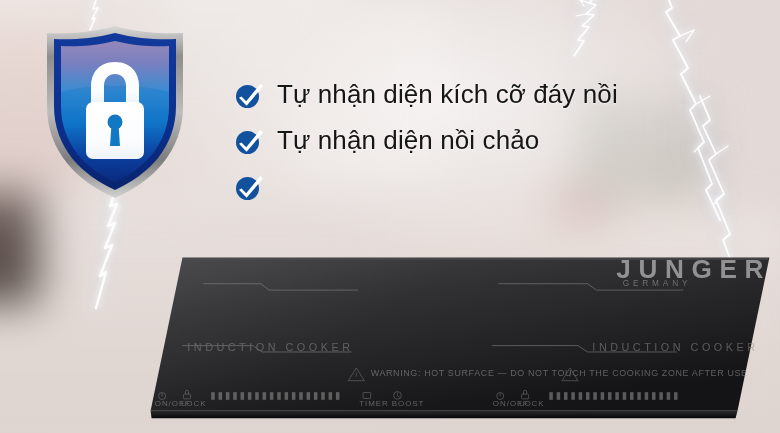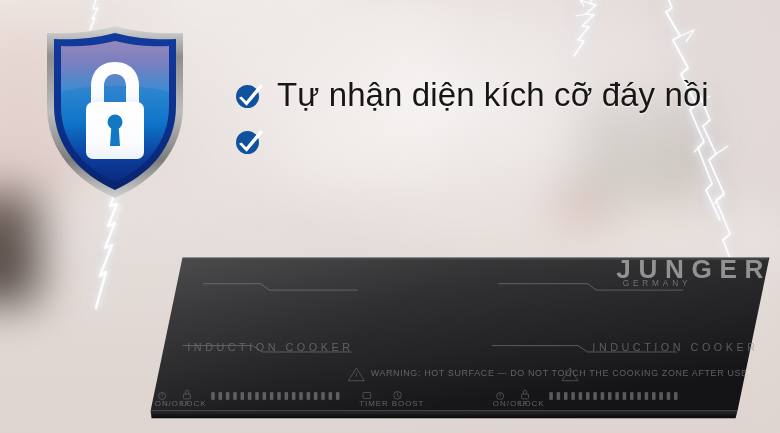--- a/index.html
+++ b/index.html
@@ -98,21 +98,21 @@
     margin-bottom:0px;
   }
   .check-icon{
     flex:0 0 auto;
     width:30px; height:30px;
     margin-right:13px;
     position:relative;
   }
   .check-icon svg{ display:block; overflow:visible; }
   .feature-text{
-    font-size:33px;
+    font-size:26px;
     line-height:1.15;
     color:#161616;
     letter-spacing:.1px;
     white-space:nowrap;
     text-shadow:0 1px 2px rgba(255,255,255,.75);
   }
 
   
   #cooktop{
     position:absolute; left:140px; top:248px;
@@ -260,20 +260,29 @@
     <div class="feature-row">
       <span class="check-icon">
         <svg width="30" height="30" viewBox="0 0 30 30">
           <circle cx="13.5" cy="16.5" r="11.5" fill="#11519e"></circle>
           <path d="M7.5 16.5 L12.2 21.2 L26.5 3.8 L29 6.4 L12.6 25.8 L5 17.8 Z" fill="#ffffff"></path>
         </svg>
       </span>
       <span class="feature-text">Tự nhận diện kích cỡ đáy nồi</span>
     </div>
 
+    <div class="feature-row">
+      <span class="check-icon">
+        <svg width="30" height="30" viewBox="0 0 30 30">
+          <circle cx="13.5" cy="16.5" r="11.5" fill="#11519e"></circle>
+          <path d="M7.5 16.5 L12.2 21.2 L26.5 3.8 L29 6.4 L12.6 25.8 L5 17.8 Z" fill="#ffffff"></path>
+        </svg>
+      </span>
+      <span class="feature-text">Tự nhận diện nồi chảo</span>
+    </div>
 
     <div class="feature-row">
       <span class="check-icon">
         <svg width="30" height="30" viewBox="0 0 30 30">
           <circle cx="13.5" cy="16.5" r="11.5" fill="#11519e"></circle>
           <path d="M7.5 16.5 L12.2 21.2 L26.5 3.8 L29 6.4 L12.6 25.8 L5 17.8 Z" fill="#ffffff"></path>
         </svg>
       </span>
     </div>
 

